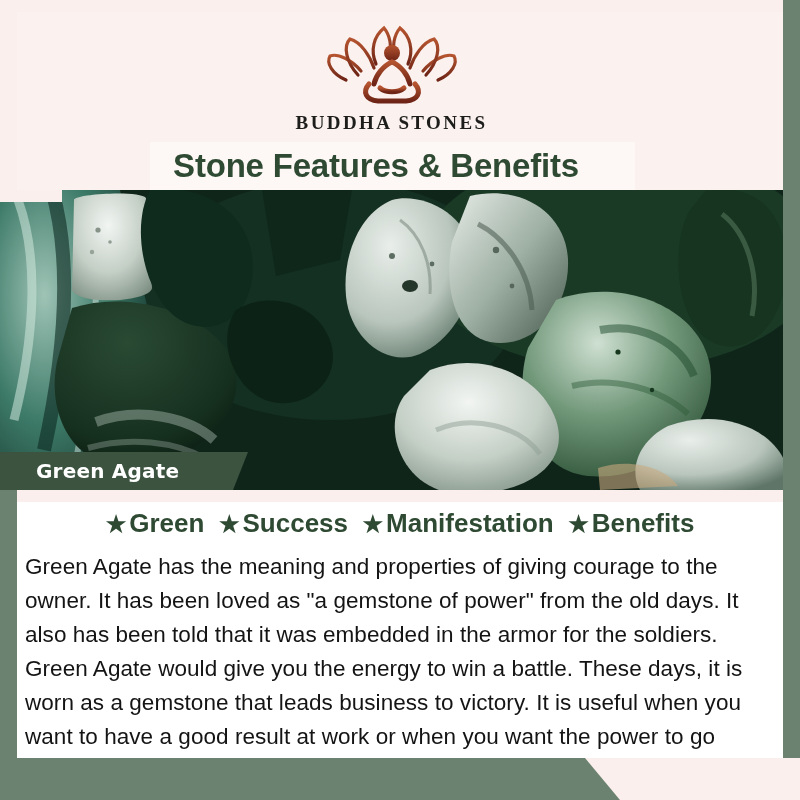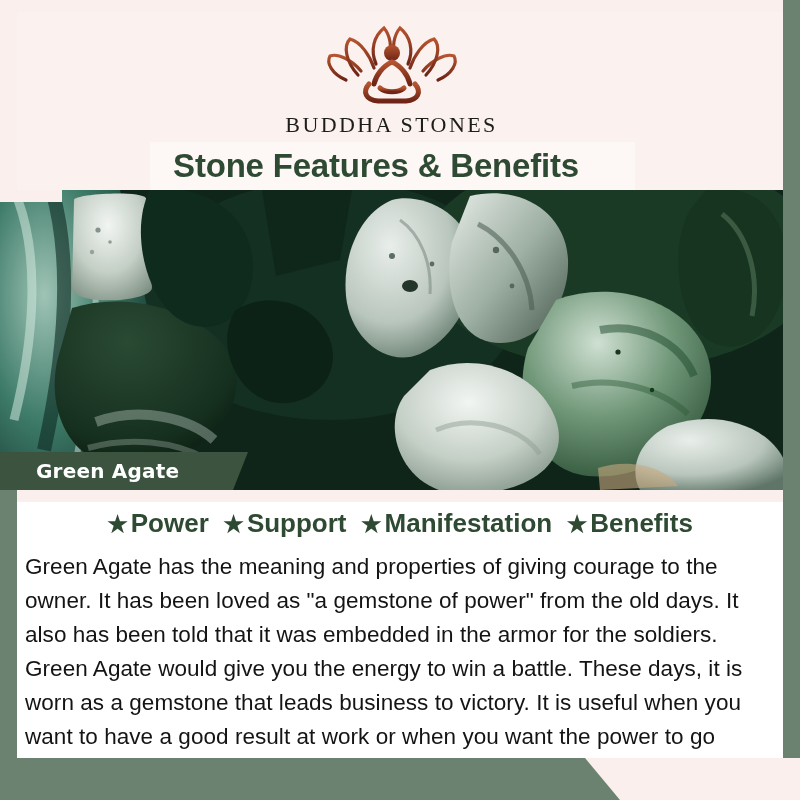--- a/index.html
+++ b/index.html
@@ -38,22 +38,22 @@
     text-align:center;
   }
   .logo-mark{
     display:block;
     margin:0 auto;
   }
   .brand-name{
     display:block;
     margin-top:2px;
     font-family:"Liberation Serif", serif;
-    font-size:22px;
-    font-weight:400;
+    font-size:19px;
+    font-weight:700;
     letter-spacing:2.4px;
     color:#1d1d1b;
   }
 
   
   .title-plate{
     position:absolute;
     left:150px; top:142px;
     width:485px; height:48px;
     background:#fdf7f5;
@@ -345,24 +345,24 @@
   <div class="photo-gutter-l"></div>
 
   <div class="agate-banner"></div>
   <div class="agate-label">Green Agate</div>
 
   <div class="lower">
     <div class="lower-pink-strip"></div>
 
     <div class="features">
       <span class="feature">
-        <span class="star">★</span><span>Power</span>
+        <span class="star">★</span><span>Green</span>
       </span>
       <span class="feature">
-        <span class="star">★</span><span>Support</span>
+        <span class="star">★</span><span>Success</span>
       </span>
       <span class="feature">
         <span class="star">★</span><span>Manifestation</span>
       </span>
       <span class="feature">
         <span class="star">★</span><span>Benefits</span>
       </span>
     </div>
 
     <div class="body-copy">Green Agate has the meaning and properties of giving courage to the owner. It has been loved as "a gemstone of power" from the old days. It also has been told that it was embedded in the armor for the soldiers. Green Agate would give you the energy to win a battle. These days, it is worn as a gemstone that leads business to victory. It is useful when you want to have a good result at work or when you want the power to go forward.</div>

